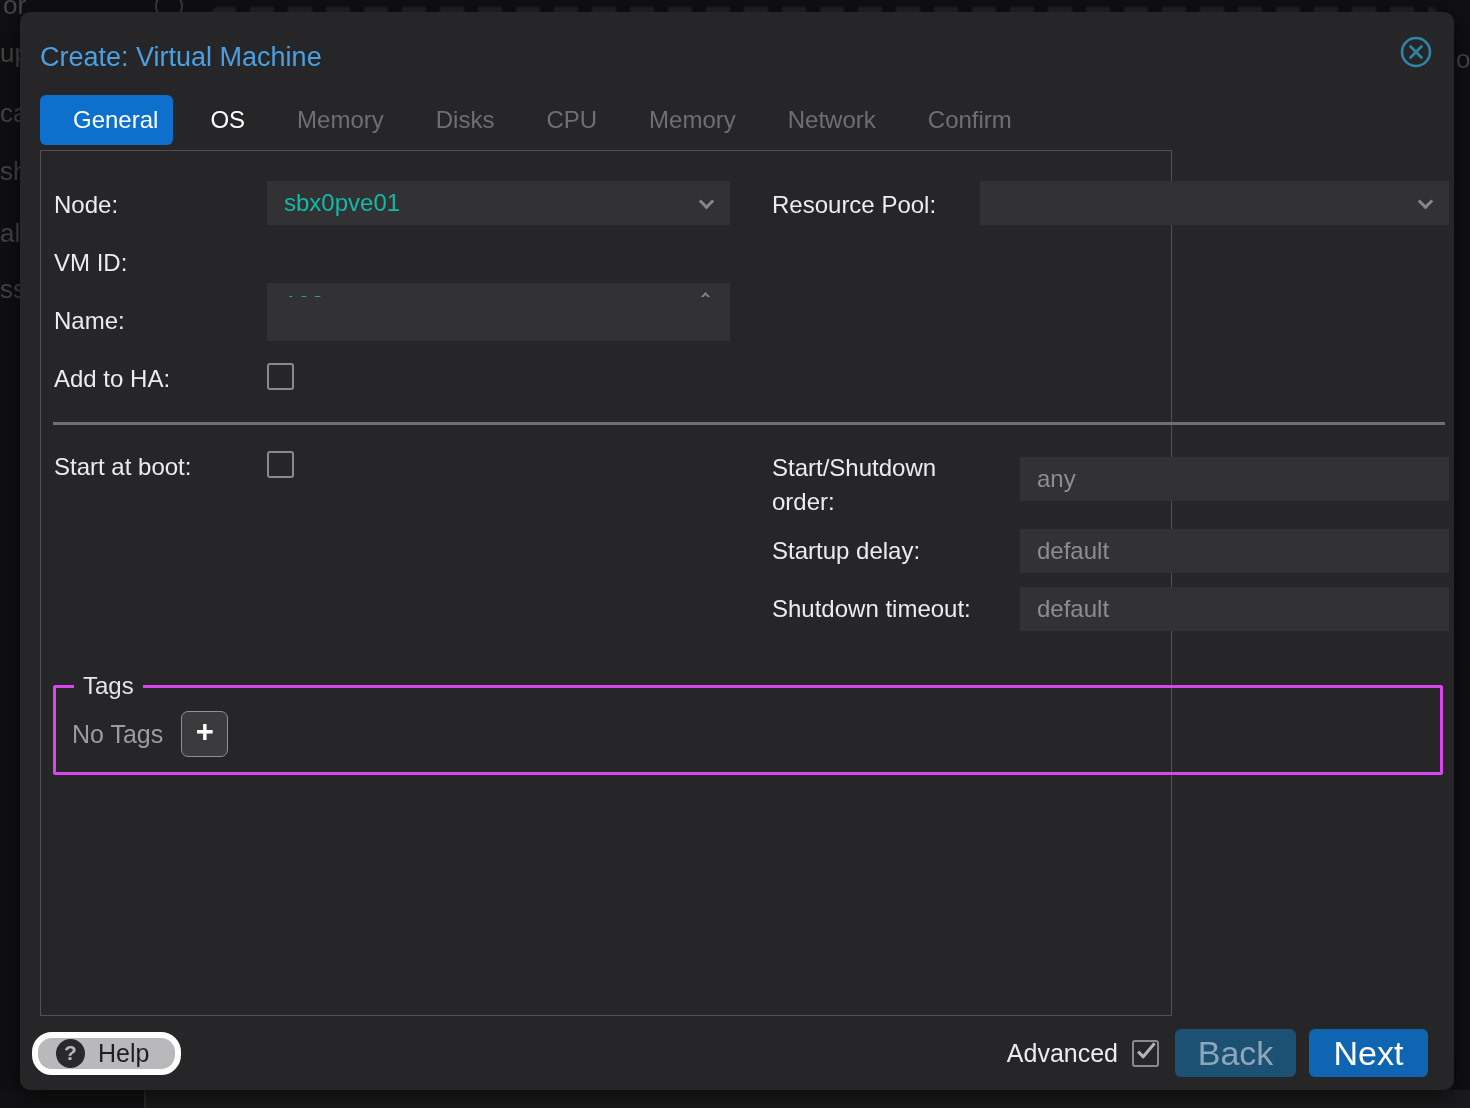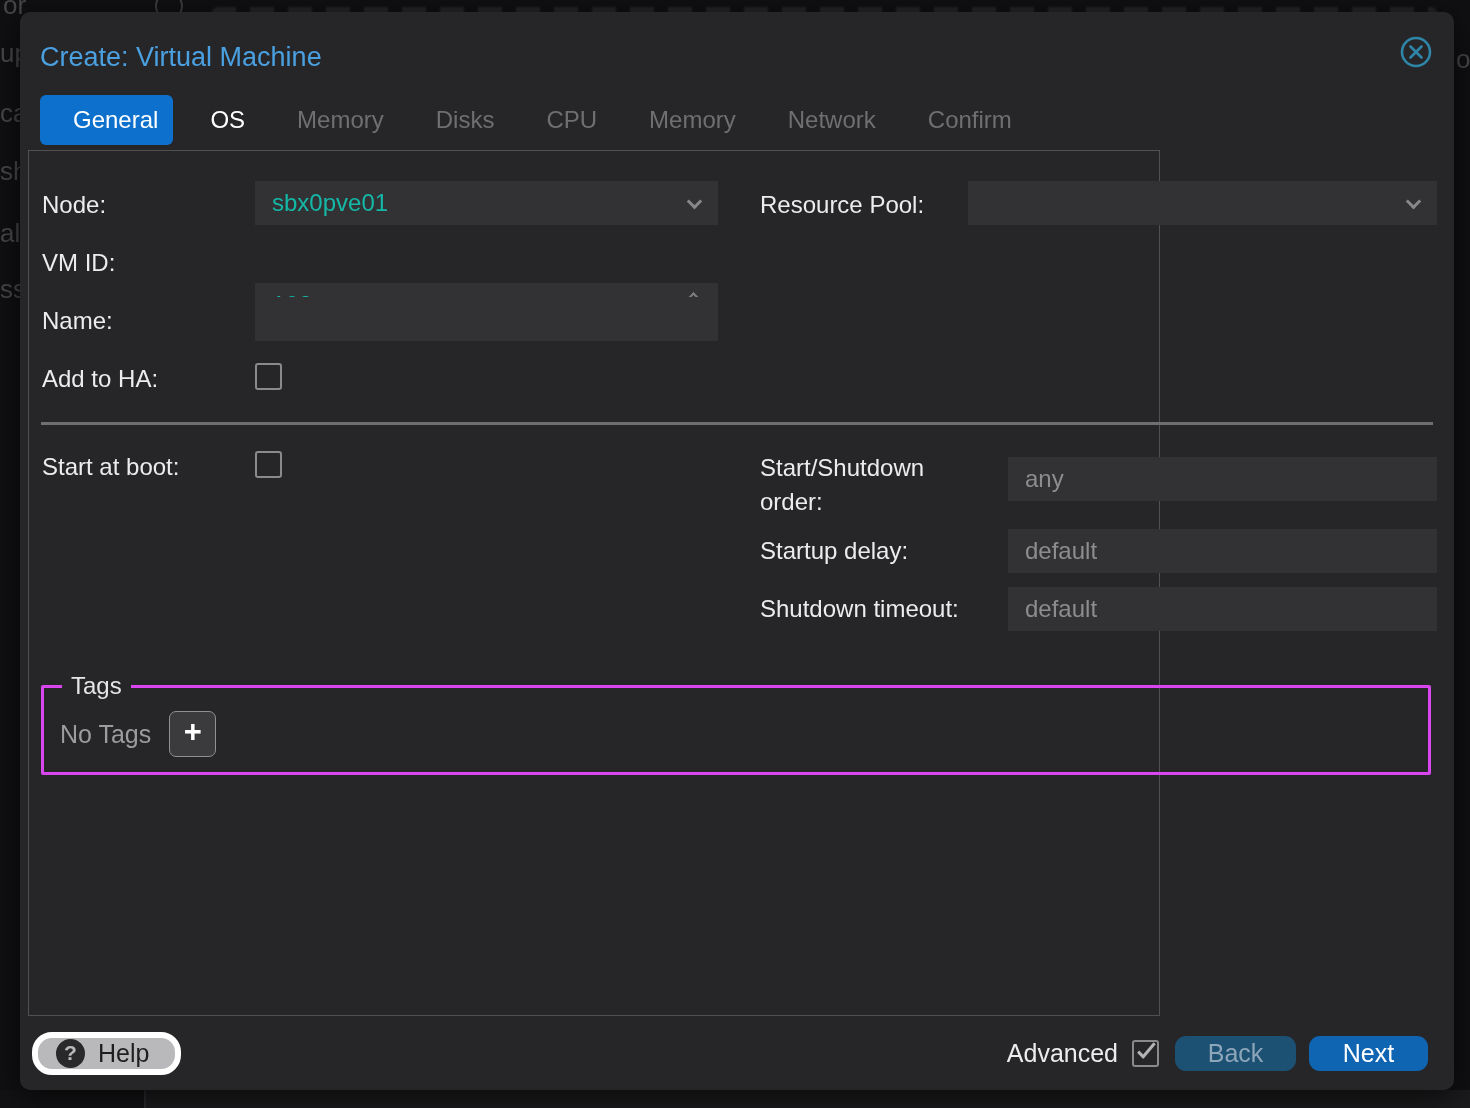--- a/index.html
+++ b/index.html
@@ -25,21 +25,21 @@
   .close-btn { position:absolute; right:18px; top:20px; width:40px; height:40px; cursor:pointer;
                display:flex; align-items:center; justify-content:center; }
 
   
   .tabbar { position:absolute; left:20px; top:83px; display:flex; gap:22px; }
   .tab { font-size:24px; padding:11px 15px; border-radius:6px; color:#6f6f72; }
   .tab.enabled { color:#ffffff; cursor:pointer; }
   .tab.active { background:#0c70cc; color:#ffffff; cursor:pointer;padding-left:33px; }
 
   
-  .panel { position:absolute; left:8px; top:138px; width:1132px; height:866px;
+  .panel { position:absolute; left:20px; top:138px; width:1132px; height:866px;
            border:1px solid #515154; background:#262628; }
   .flabel { position:absolute; font-size:24px; color:#ececee; }
   .field { position:absolute; height:44px; background:#323235; border:none; color:#14b8a6;
            font-size:24px; padding:0 46px 0 17px; font-family:"Liberation Sans",sans-serif; outline:none; }
   .field::placeholder { color:#8d8d90; opacity:1; }
   .combo-wrap { position:absolute; }
   .combo-wrap .field { position:static; width:100%; height:44px; display:block; }
   .chev { position:absolute; right:18px; top:15px; width:11px; height:11px;
           border-right:3px solid #88888b; border-bottom:3px solid #88888b; transform:rotate(45deg); }
   .spin { position:absolute; right:16px; top:7px; width:14px; height:30px; cursor:pointer; }
@@ -77,21 +77,21 @@
             display:flex; align-items:center; }
   .help-btn { display:flex; align-items:center; gap:13px; background:#b9b9bb; border:6px solid #ffffff;
               border-radius:20px; height:43px; padding:0 26px 0 18px; cursor:pointer; }
   .help-icon { width:29px; height:29px; border-radius:50%; background:#29292b; color:#b9b9bb;
                display:flex; align-items:center; justify-content:center; font-size:21px; font-weight:bold; }
   .help-icon::after { content:"?"; }
   .help-label { font-size:25px; color:#1e1e20; }
   .adv-group { margin-left:auto; display:flex; align-items:center; gap:14px; }
   .adv-label { font-size:25px; color:#ececee; }
   .adv-check { position:relative; width:27px; height:27px; border:2.5px solid #8a8a8d; border-radius:3px; cursor:pointer; }
-  .btn { height:35px; border:none; border-radius:11px; font-size:25px; cursor:pointer;
+  .btn { height:48px; border:none; border-radius:6px; font-size:34px; cursor:pointer;
          font-family:"Liberation Sans",sans-serif; }
   .btn-back { width:121px; margin-left:16px; background:#1c5174; color:#8ea6b9; }
   .btn-next { width:119px; margin-left:13px; background:#1065b2; color:#ffffff; }
 </style>
 </head>
 <body>
 
 <div id="page">
 
   <div class="bg-frag" style="left:3px; top:-10px;">or</div>

